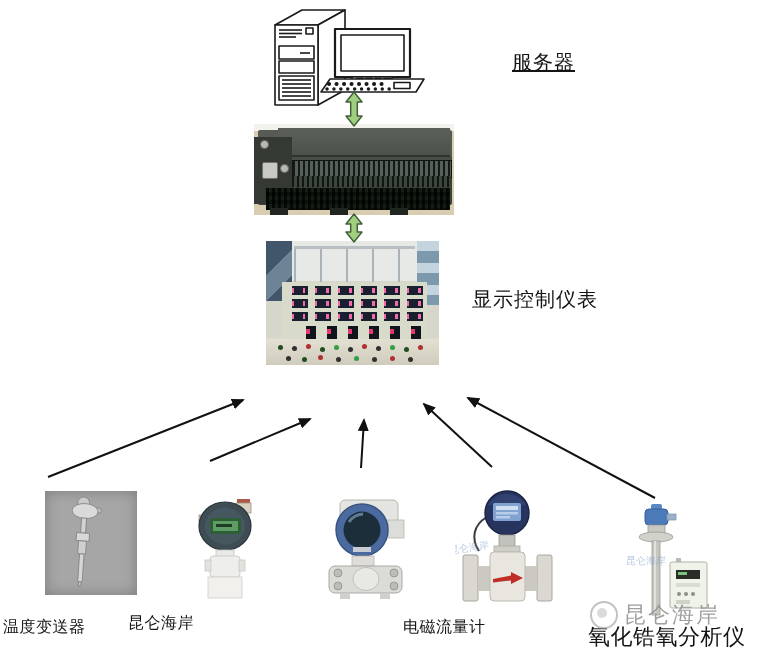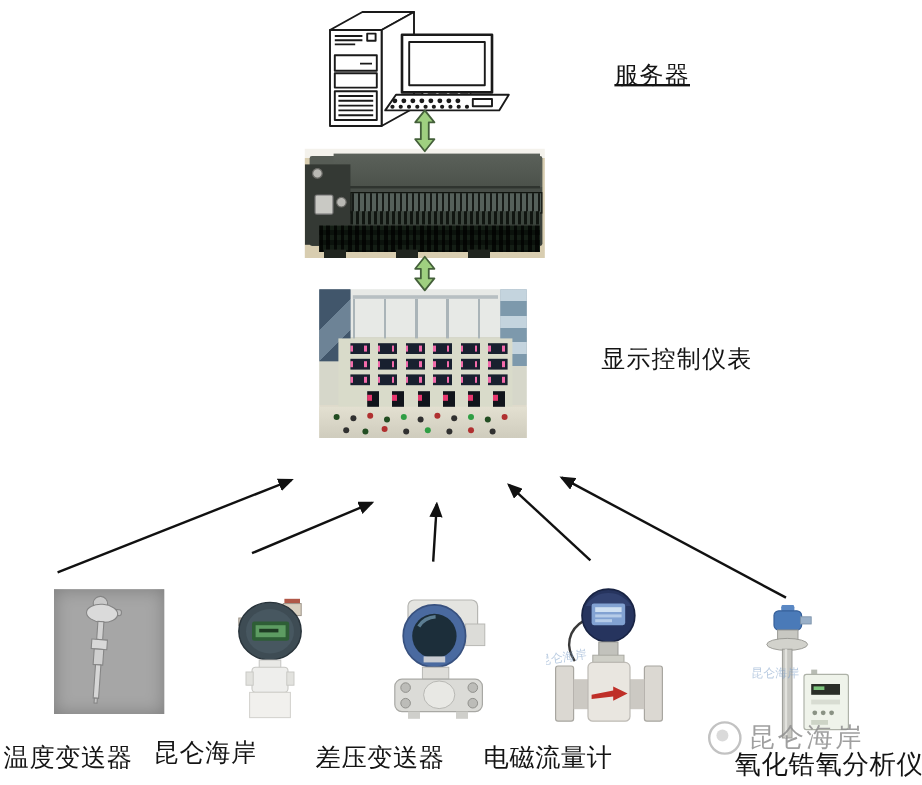--- a/index.html
+++ b/index.html
@@ -2,21 +2,21 @@
 <html><head>
 <meta charset="utf-8">
 <style>
   html,body{margin:0;padding:0;background:#fff;}
   .canvas{
     position:relative;width:768px;height:654px;background:#fff;overflow:hidden;
     font-family:"Liberation Serif","DejaVu Serif",serif;color:#141414;
   }
   .abs{position:absolute;}
   .node-label{font-size:20px;letter-spacing:1px;white-space:nowrap;z-index:4;}
-  .dev-label{font-size:21px;letter-spacing:0.5px;white-space:nowrap;z-index:4;}
+  .dev-label{font-size:16px;letter-spacing:0.5px;white-space:nowrap;z-index:4;}
   .overlay{position:absolute;left:0;top:0;width:768px;height:654px;z-index:5;pointer-events:none;}
   .photo{position:absolute;overflow:hidden;z-index:1;}
   
   .plc{background:linear-gradient(180deg,#f4f2ec 0 8%,#d8cdb0 8% 100%);}
   .plc .body{position:absolute;left:2%;top:7%;width:97%;height:82%;background:linear-gradient(180deg,#565c55 0 35%,#474d47 35% 60%,#3a403a 60% 100%);border-radius:2px;}
   .plc .lid{position:absolute;left:12%;top:4%;width:86%;height:30%;background:linear-gradient(180deg,#5b615a,#4c524b);border-bottom:2px solid #2f342f;}
   .plc .leftmod{position:absolute;left:0;top:14%;width:19%;height:74%;background:#343934;}
   .plc .db9{position:absolute;left:4%;top:42%;width:7%;height:16%;background:#c9c9c4;border:1px solid #707070;border-radius:2px;}
   .plc .screw{position:absolute;width:7px;height:7px;border-radius:50%;background:#b9b9b4;border:1px solid #6a6a66;}
   .plc .term{position:absolute;left:19%;top:40%;width:79%;height:17%;background:repeating-linear-gradient(90deg,#161a16 0 2px,#55605a 2px 5px);border:1px solid #11150f;}
@@ -114,21 +114,21 @@
       <div class="crow">
           <div class="red"></div>
         </div>
     </div>
     <div class="desk">
       <div class="dot" style="left:12px;top:6px;"></div>
     </div>
   </div>
 
   <div class="abs node-label" style="left:512px;top:49px;text-decoration:underline;">服务器</div>
-  <div class="abs node-label" style="left:501px;top:286px;">显示控制仪表</div>
+  <div class="abs node-label" style="left:472px;top:286px;">显示控制仪表</div>
 
   <div class="photo devimg temp-bg" style="left:45px;top:491px;width:92px;height:104px;">
     <svg width="92" height="104" viewBox="0 0 92 104">
       <g stroke="#858585" stroke-width="0.9" transform="rotate(4 38 50)">
         <circle cx="36" cy="12" r="6" fill="#cacaca"></circle>
         <rect x="46" y="16" width="8" height="5" fill="#c2c2c2" rx="2"></rect>
         <ellipse cx="38" cy="20" rx="13" ry="7.5" fill="#dadada"></ellipse>
         <rect x="35" y="27" width="5" height="15" fill="#d2d2d2"></rect>
         <rect x="31" y="42" width="13" height="8" fill="#d8d8d8"></rect>
         <rect x="33.5" y="50" width="8" height="13" fill="#cfcfcf"></rect>
@@ -214,23 +214,22 @@
       <circle cx="61" cy="90" r="2" fill="#8a9284"></circle>
       <circle cx="68" cy="90" r="2" fill="#8a9284"></circle>
       <circle cx="75" cy="90" r="2" fill="#8a9284"></circle>
       <rect x="58" y="96" width="14" height="4" fill="#cdd4c6"></rect>
     </svg>
     <div class="abs inline-wm" style="left:8px;top:50px;">昆仑海岸</div>
   </div>
 
   <div class="abs dev-label" style="left:3px;top:617px;">温度变送器</div>
   <div class="abs dev-label" style="left:128px;top:613px;">昆仑海岸</div>
-  <div class="abs dev-label" style="left:263px;top:617px;">差压变送器</div>
   <div class="abs dev-label" style="left:403px;top:617px;font-family:Liberation Mono, monospace;">电磁流量计</div>
-  <div class="abs dev-label" style="left:612px;top:622px;font-size:22px;">氧化锆氧分析仪</div>
+  <div class="abs dev-label" style="left:588px;top:622px;font-size:22px;">氧化锆氧分析仪</div>
 
   <div class="abs watermark" style="left:590px;top:600px;">
     <span class="wm-logo"></span>
     <span class="wm-text">昆仑海岸</span>
   </div>
 
   <svg class="overlay">
     <defs>
       <marker id="ah" markerUnits="userSpaceOnUse" markerWidth="13" markerHeight="11" refX="11" refY="5.5" orient="auto">
         <path d="M0,0 L13,5.5 L0,11 z" fill="#111111"></path>

